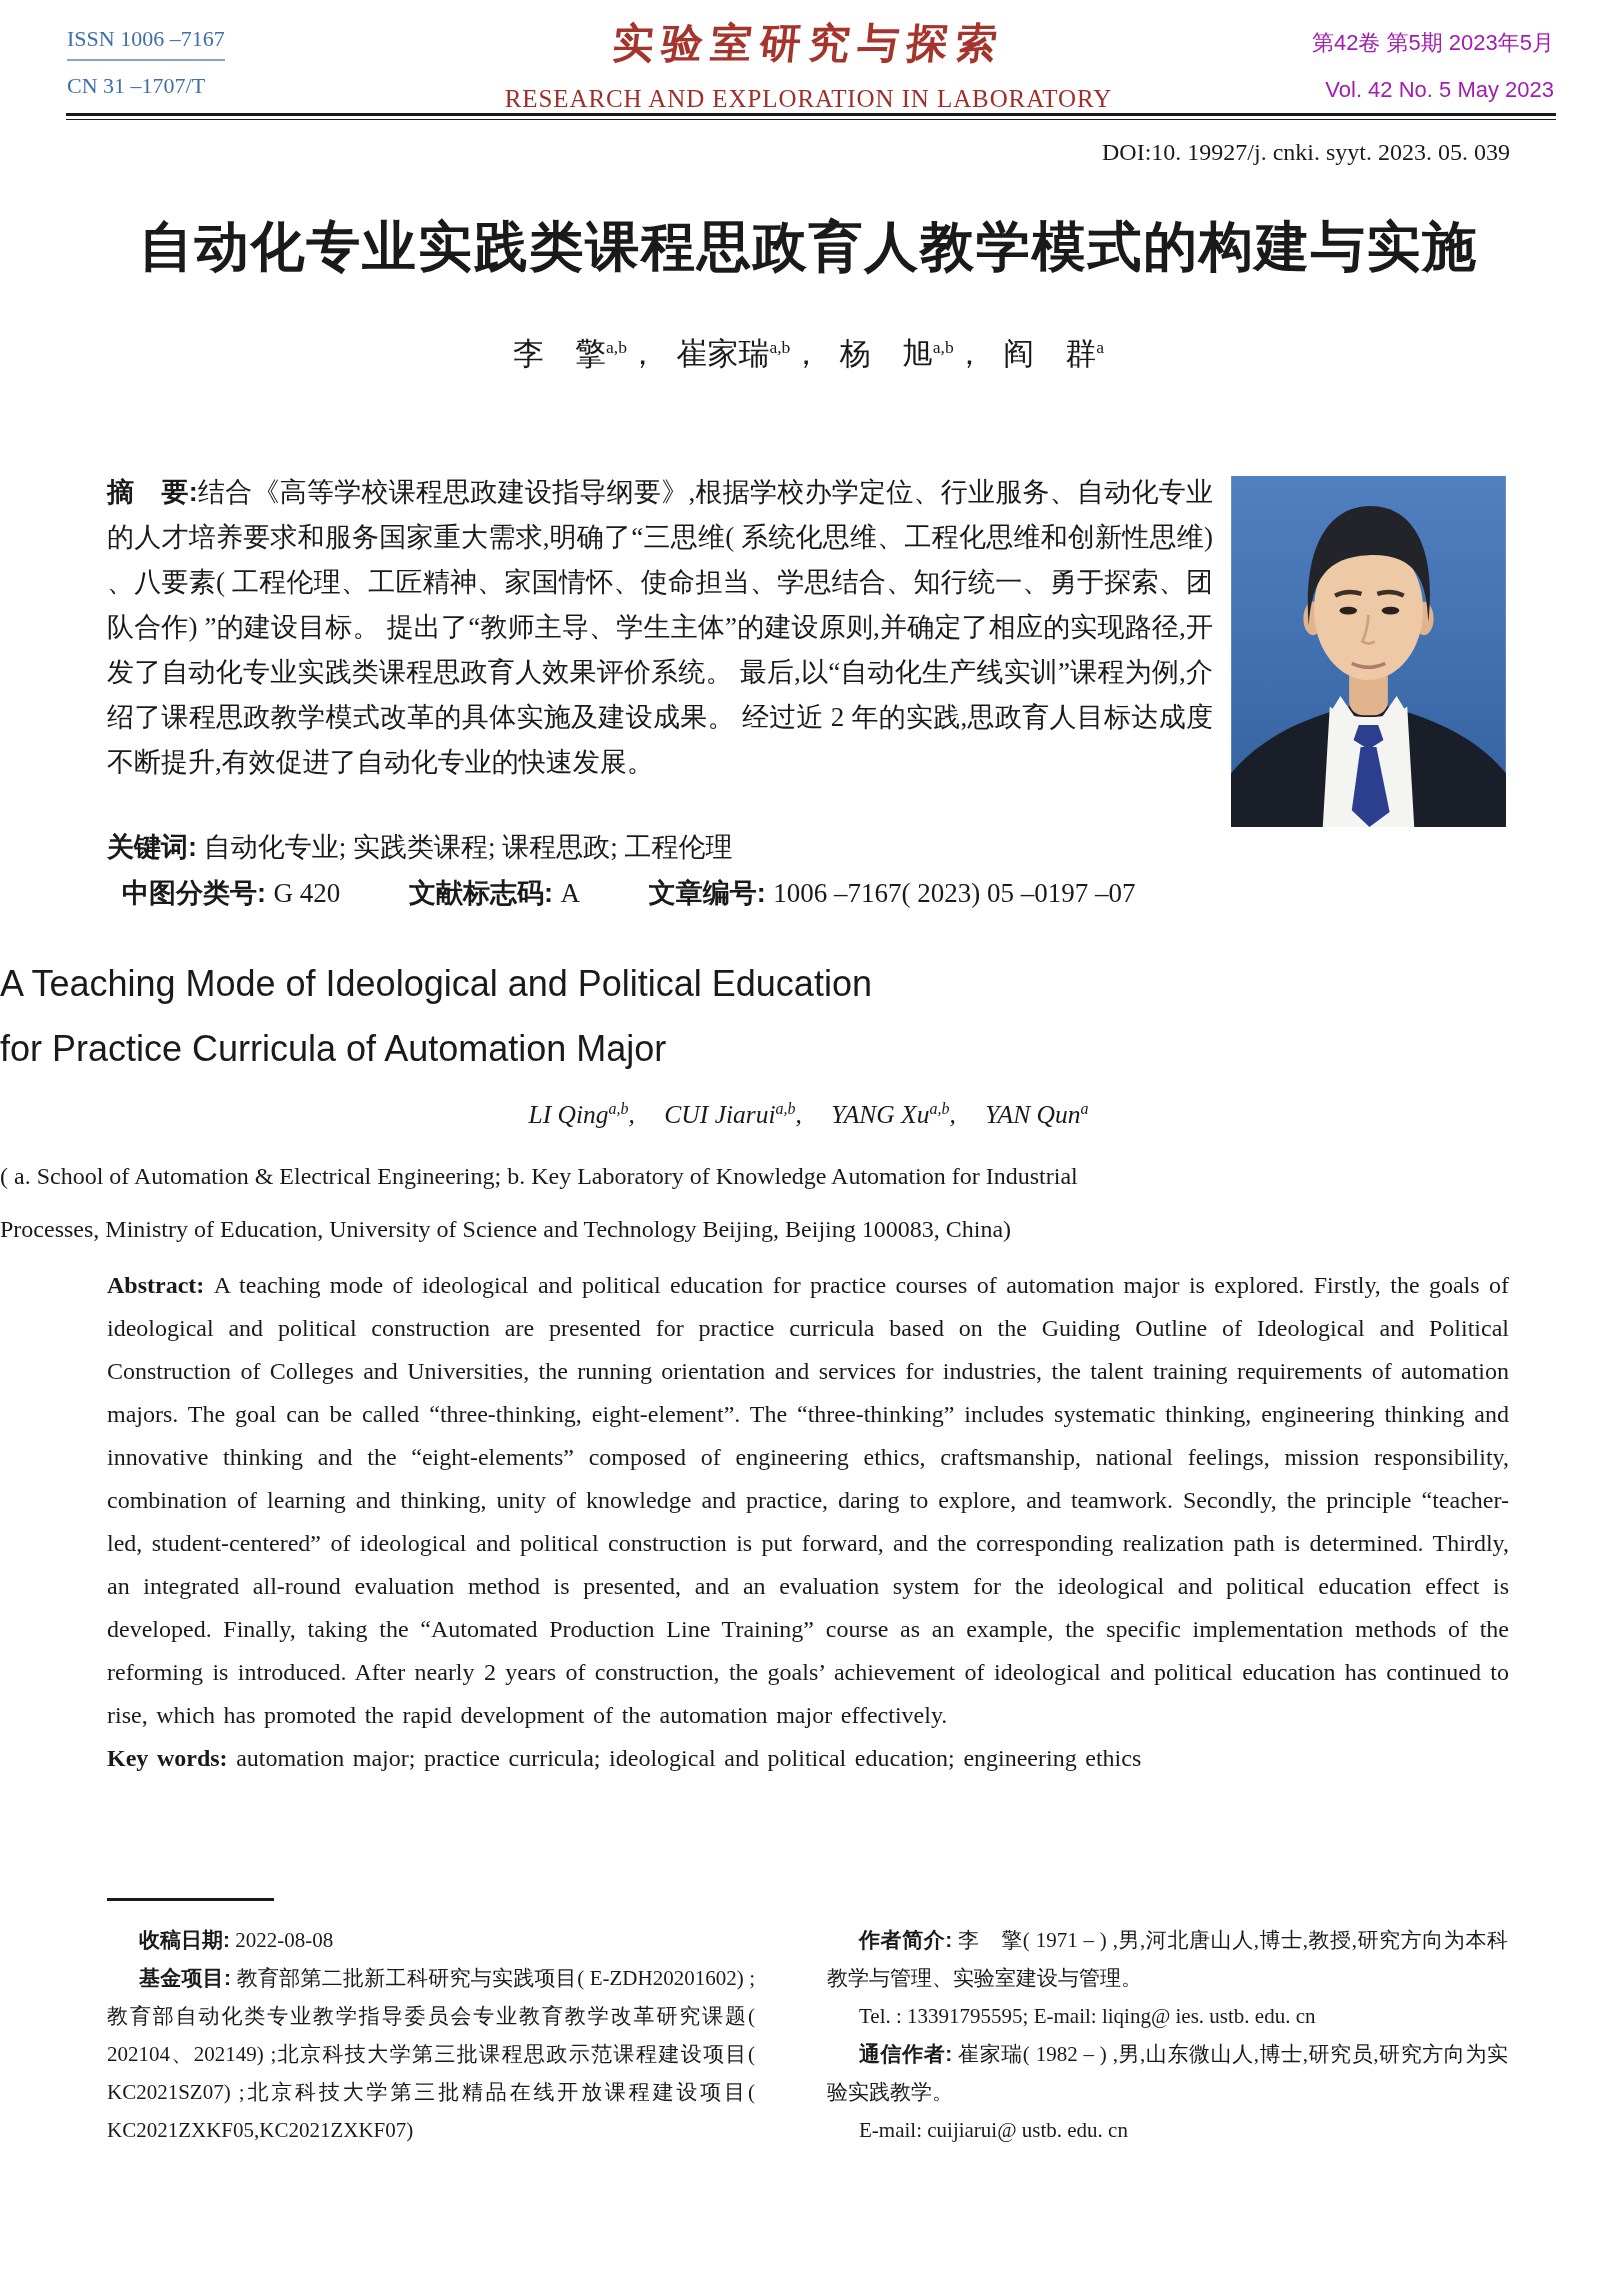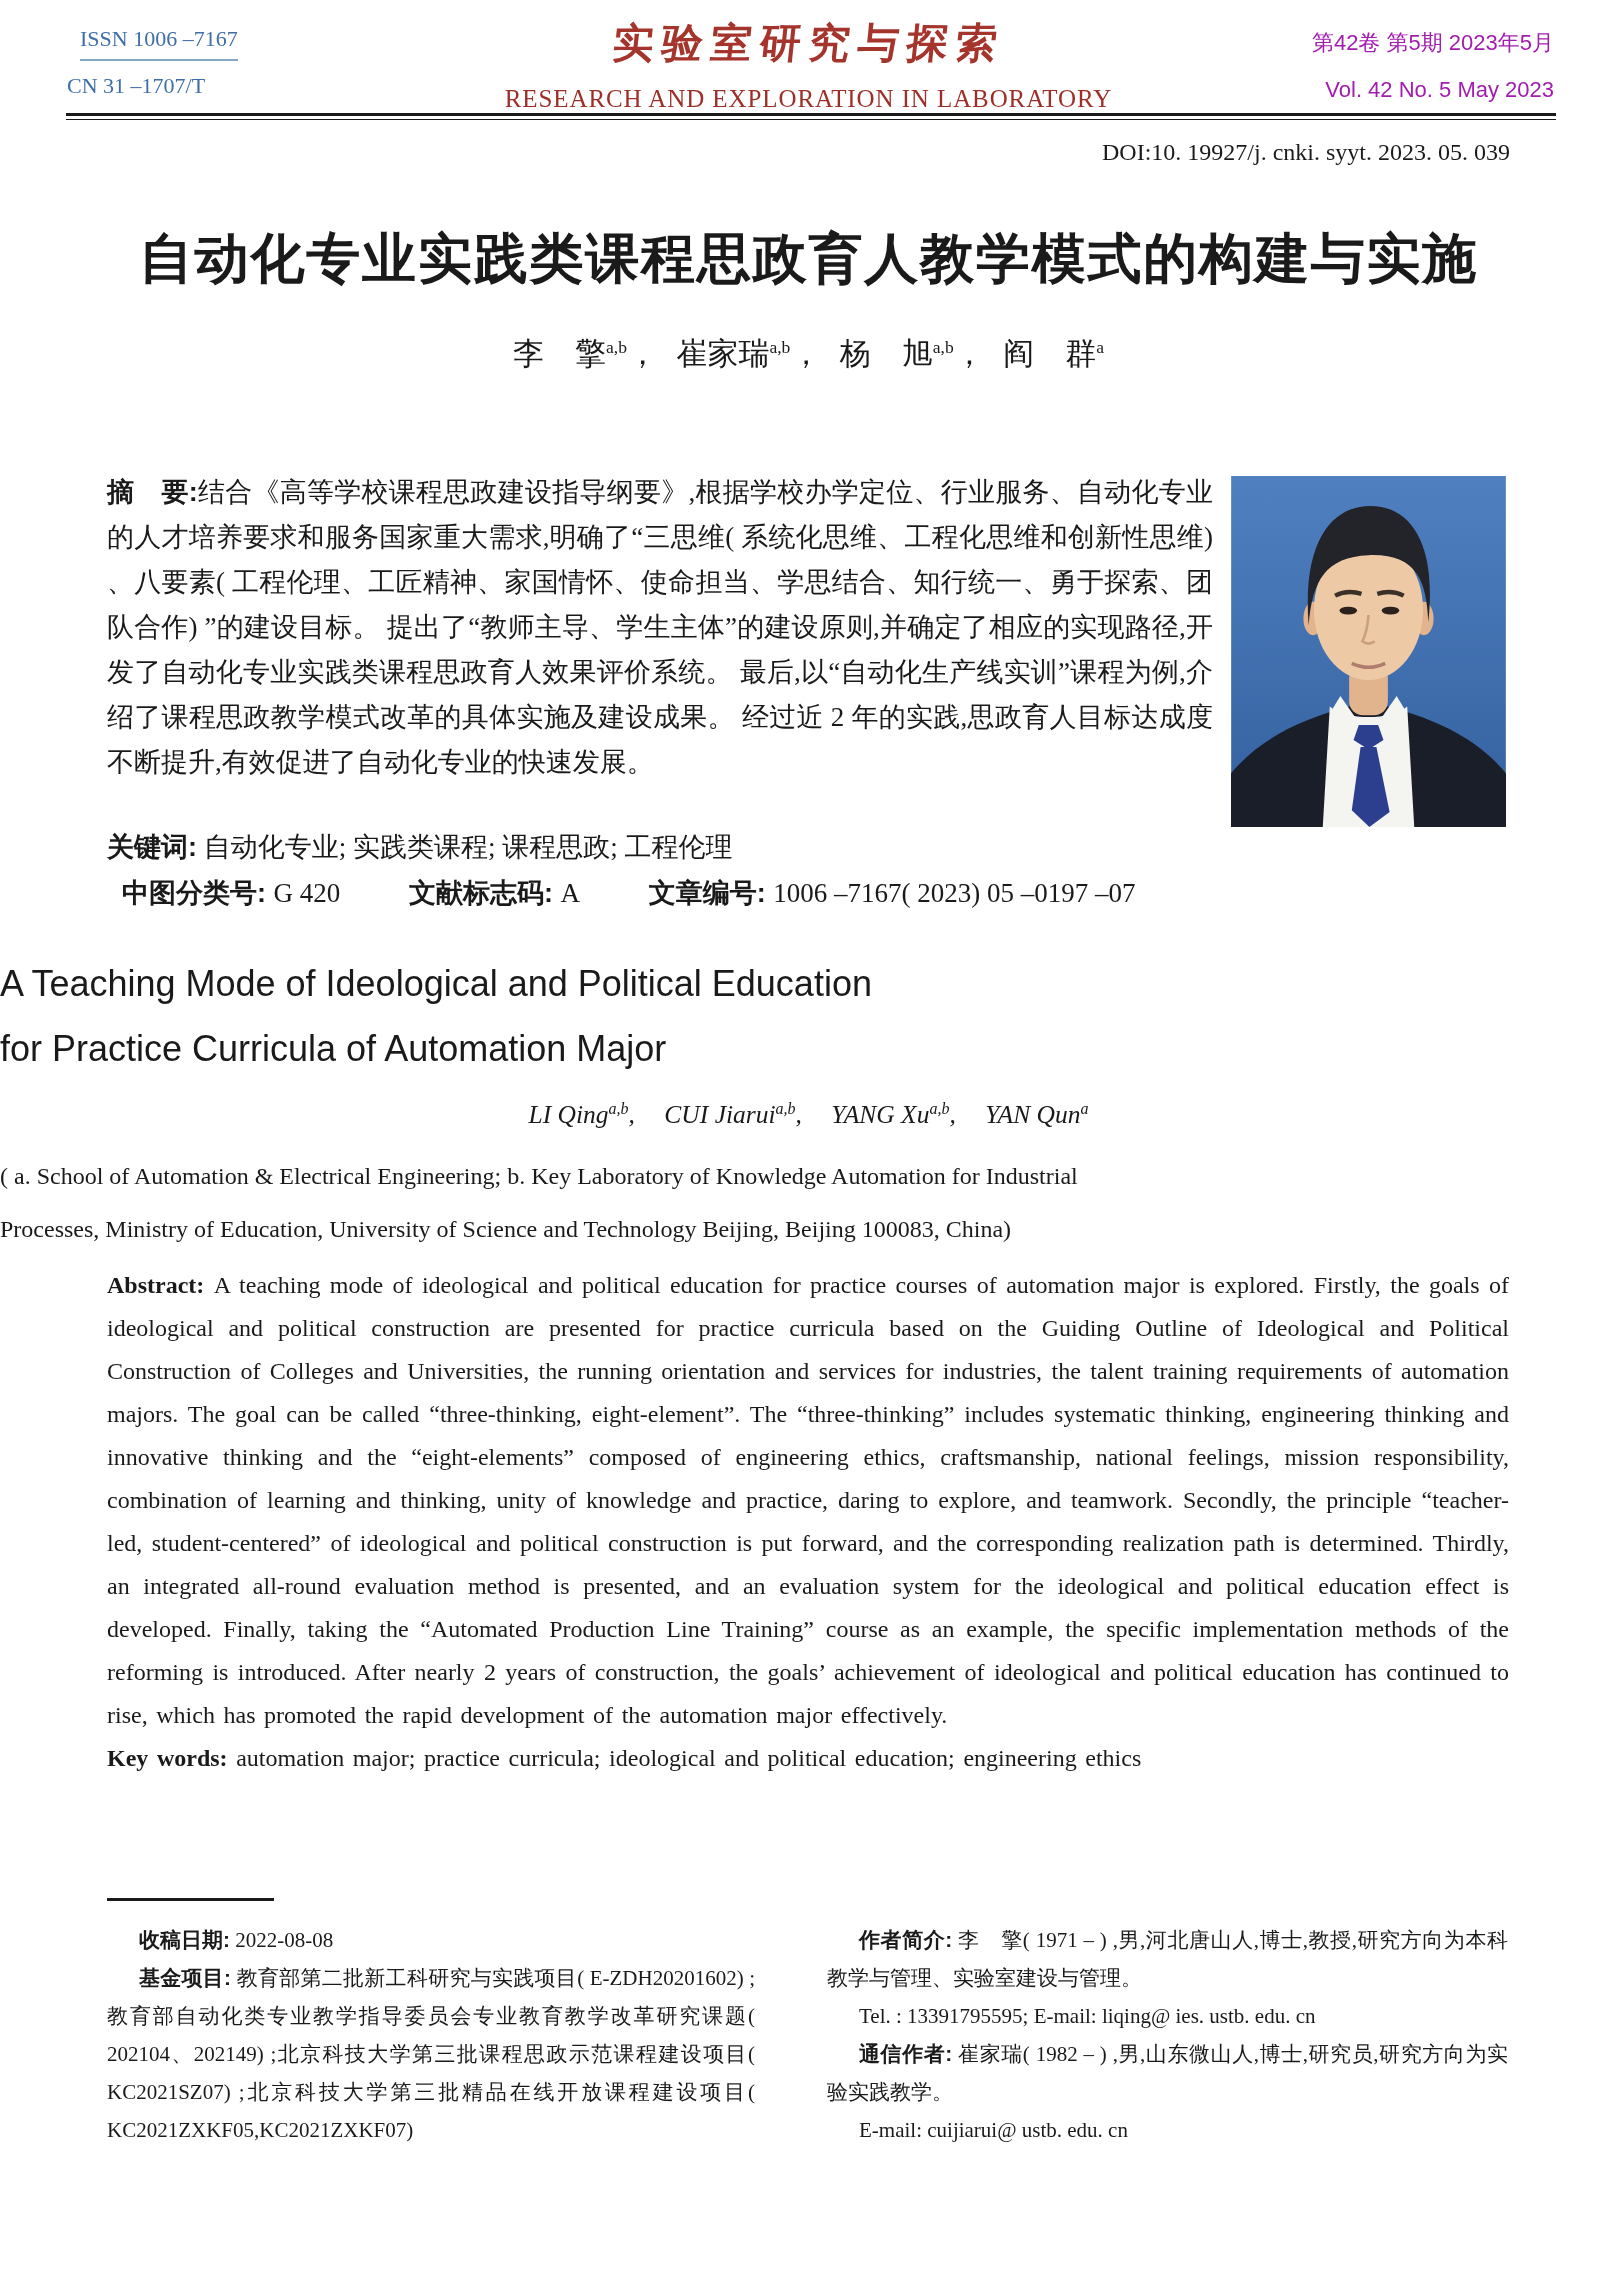--- a/index.html
+++ b/index.html
@@ -7,36 +7,36 @@
     position:relative;
     width:1617px;height:2273px;
     margin:0 auto;
     background:#ffffff;
     font-family:"Liberation Serif",serif;
     color:#1a1a1a;
     overflow:hidden;
   }
   
   .hdr-left{position:absolute;left:67px;top:26.4px;color:#3f6ea8;font-size:22px;font-family:"Liberation Serif",serif;}
-  .hdr-left .issn{display:inline-block;padding-bottom:6.2px;border-bottom:2.6px solid #86a7c6;margin-left:13px;}
+  .hdr-left .issn{display:inline-block;padding-bottom:6.2px;border-bottom:2.6px solid #86a7c6;}
   .hdr-left .cn{display:block;margin-top:12.3px;}
   .masthead{position:absolute;left:0;right:0;top:16px;text-align:center;}
   .masthead .jcn{
     display:inline-block;color:#a5352c;font-size:41px;font-weight:bold;
     letter-spacing:8px;transform:skewX(-6deg);font-family:"Liberation Serif",serif;
   }
   .masthead .jen{display:block;margin-top:14px;color:#9e2f28;font-size:25px;letter-spacing:0.9px;font-family:"Liberation Serif",serif;}
   .hdr-right{position:absolute;right:63px;top:28px;color:#a21caf;font-size:22px;text-align:right;font-family:Liberation Sans, sans-serif;}
   .hdr-right .vol-en{display:block;margin-top:19.4px;}
   .double-rule{position:absolute;left:66px;width:1490px;top:113px;height:8.8px;border-top:3.5px solid #1a1a1a;}
   .double-rule::after{content:"";position:absolute;left:0;right:0;top:2.6px;border-top:1.8px solid #1a1a1a;}
   
   .doi{position:absolute;top:139px;right:107px;font-size:24px;}
   .title-cn{
-    position:absolute;top:223px;left:0;right:0;margin:0;text-align:center;
+    position:absolute;top:211px;left:0;right:0;margin:0;text-align:center;
     font-family:"Liberation Sans",sans-serif;font-weight:bold;font-size:54px;letter-spacing:1.8px;
   }
   .authors-cn{position:absolute;top:333px;left:0;right:0;text-align:center;font-size:31px;}
   .authors-cn .au{margin:0 5.3px;}
   .authors-cn sup{font-size:17.6px;font-family:"Liberation Serif",serif;}
   .aff-cn{position:absolute;top:398px;left:0;right:0;text-align:center;font-size:24px;}
   
   .abs-cn{position:absolute;top:470px;left:107px;width:1106px;font-size:27px;line-height:45px;text-align:justify;}
   .abs-cn .lbl,.kw-cn .lbl,.cls .lbl{font-family:"Liberation Sans",sans-serif;font-weight:bold;}
   .kw-cn{position:absolute;top:829px;left:107px;width:1106px;font-size:27px;}

